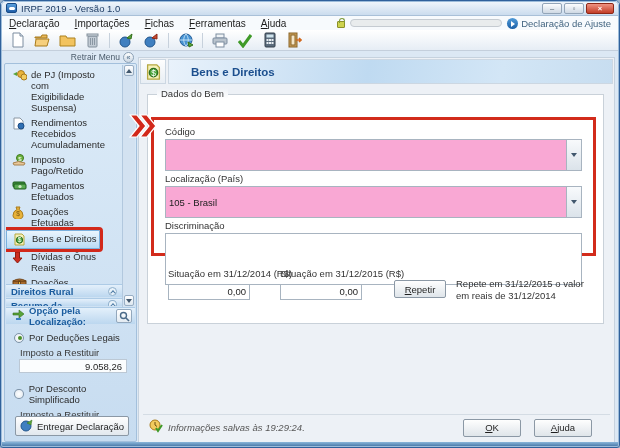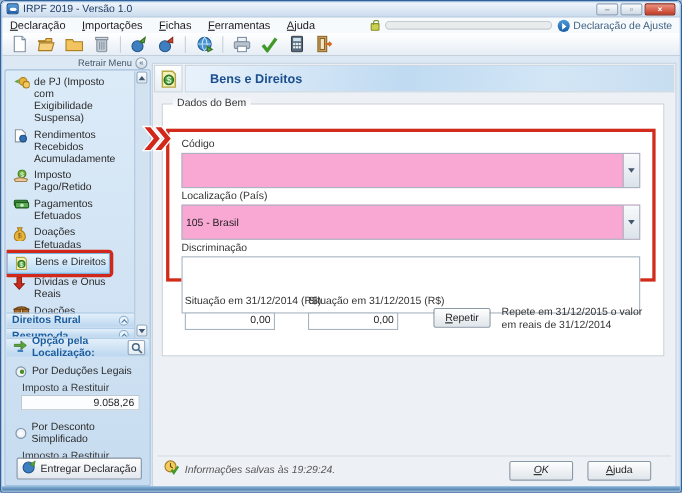--- a/index.html
+++ b/index.html
@@ -122,21 +122,21 @@
        background:linear-gradient(#fefefe,#dfe5ea);font-size:9.5px;display:flex;align-items:center;justify-content:center;}
   .btn .mn{display:block;}
   .btn .mn::first-letter{text-decoration:underline;}
   .repetir{margin:12px 0 0 10px;}
   .hint{margin:10px 0 0 10px;font-size:9.5px;color:#333;white-space:pre-line;line-height:12px;}
   .chevrons{position:absolute;left:-10px;top:54px;z-index:20;}
   .footer{position:absolute;left:4px;right:4px;bottom:3px;height:26px;border-top:1px solid #d4dce4;
           display:flex;align-items:center;gap:5px;padding:0 6px;}
   .status{font-size:9.5px;color:#555;font-style:italic;}
   .footer .btn{width:58px;}
-  .footer .ok{margin-left:auto;font-style:italic;}
+  .footer .ok{margin-left:auto;}
   .footer .ajuda{margin:0 12px 0 8px;}
 
   .bottom-band{position:absolute;left:0;right:0;bottom:0;height:5px;background:linear-gradient(#8ab6da,#3f6fa0);z-index:40;}
 </style>
 </head>
 <body>
 
 <div class="win">
   <div class="win-inner-edge"></div>
 

